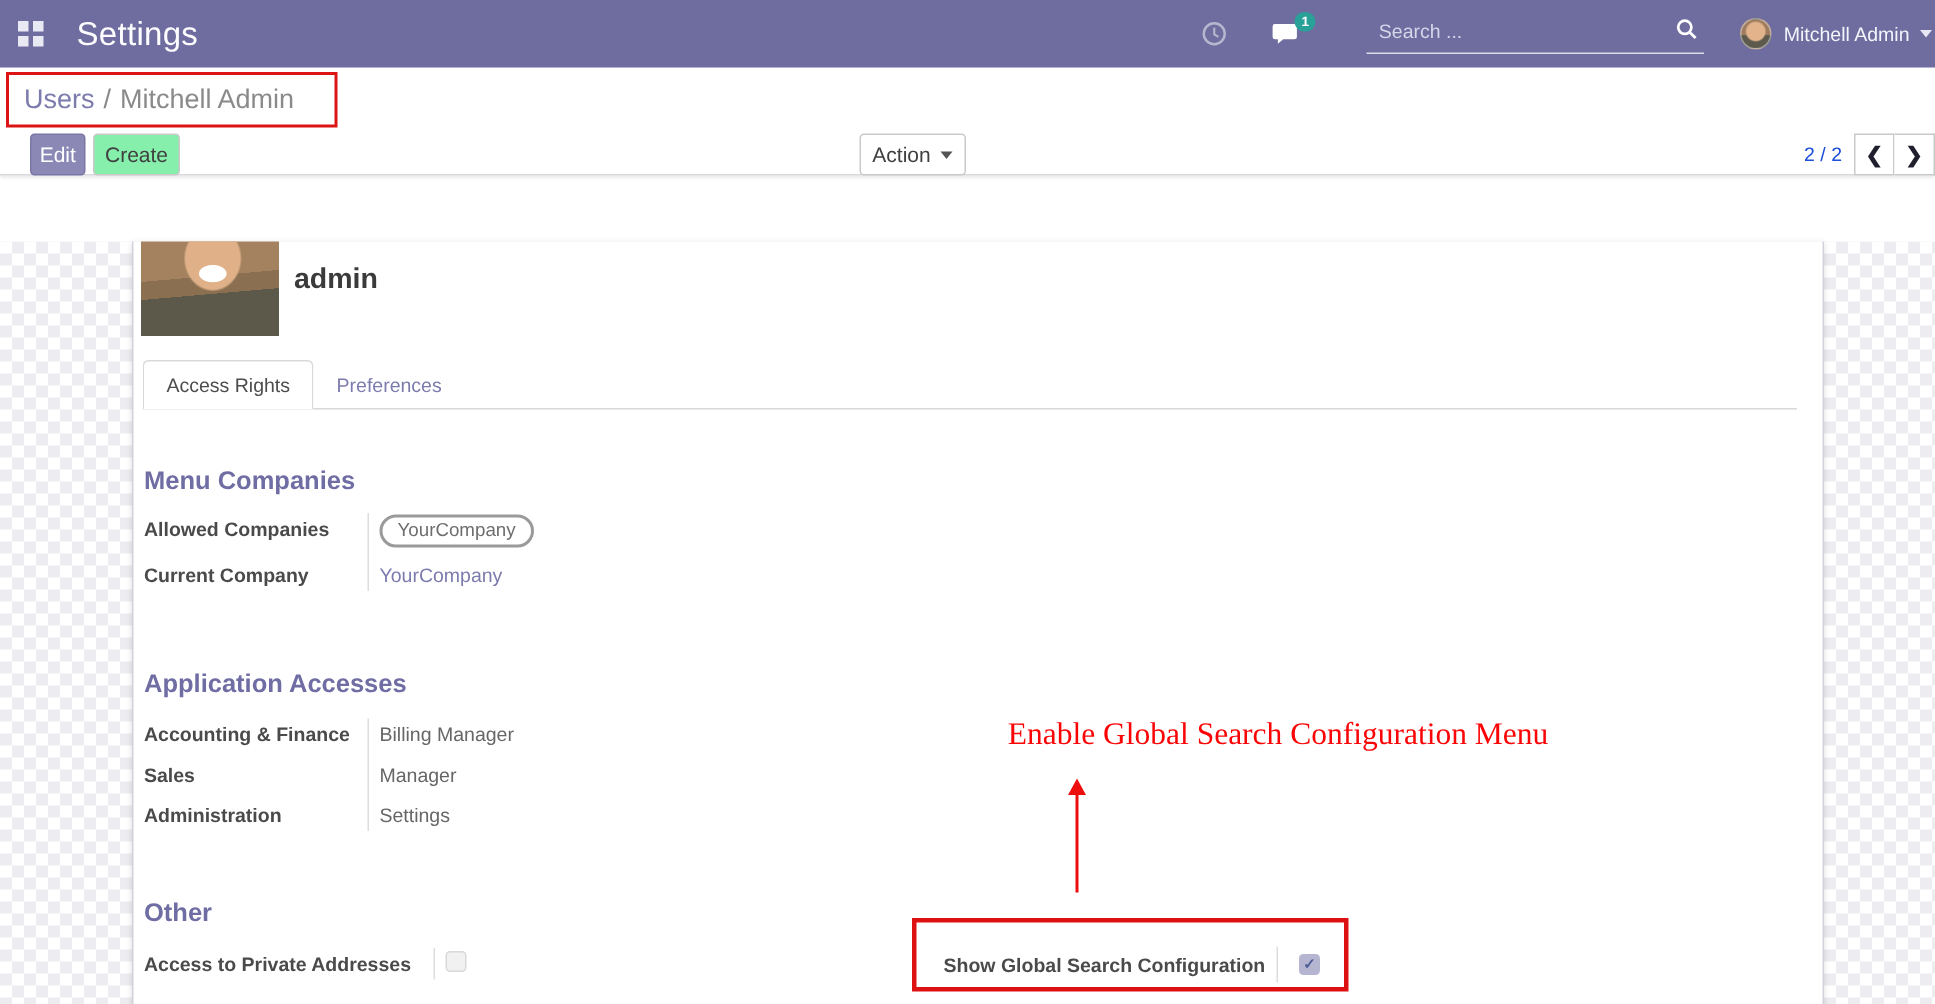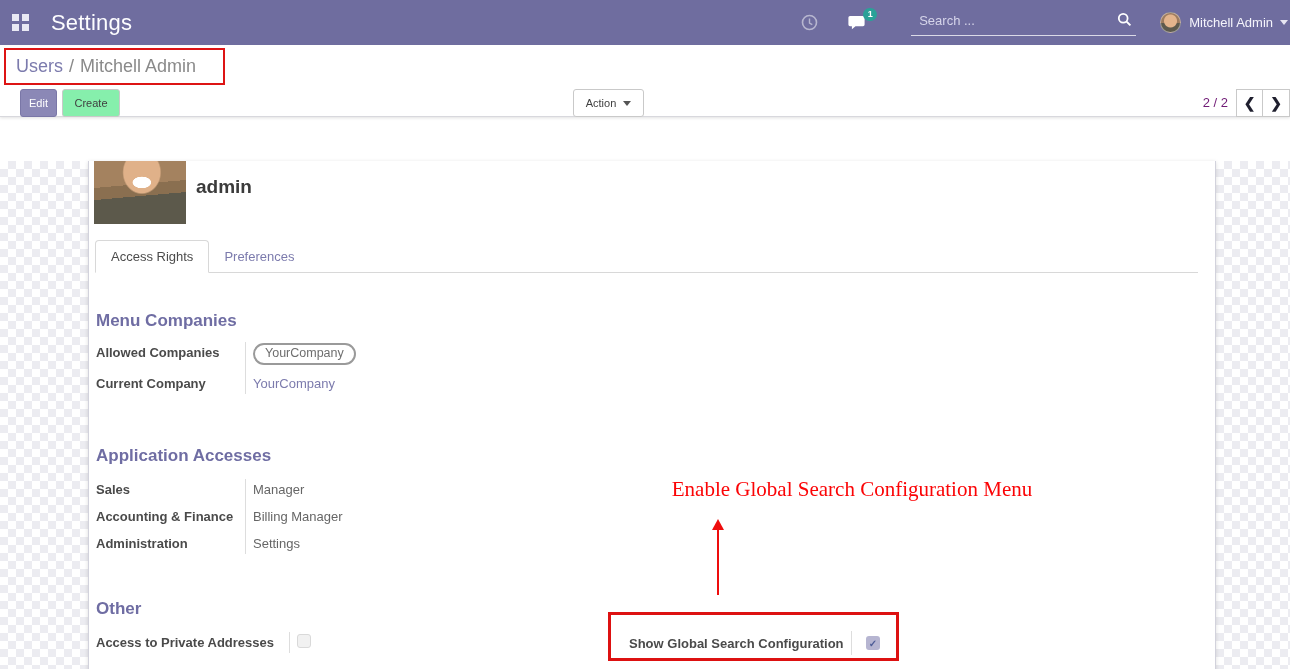--- a/index.html
+++ b/index.html
@@ -40,29 +40,29 @@
 
   
   .control-panel { position:absolute; left:0; top:45px; width:1290px; height:72px;
     background:#fff; border-bottom:1px solid #d8d8dd; box-shadow:0 1px 3px rgba(0,0,0,.12); z-index:20; }
   .breadcrumb-hl { position:absolute; left:4px; top:3px; width:221px; height:37px;
     border:2px solid #dd1414; display:flex; align-items:center; }
   .breadcrumb { padding-left:10px; font-size:18px; white-space:nowrap; }
   .bc-link { color:#7c7bad; cursor:pointer; }
   .bc-sep { color:#888; margin:0 6px; }
   .bc-current { color:#8a8a8a; }
-  .btn { position:absolute; top:44px; height:28px; font-size:11px; border-radius:3px;
+  .btn { position:absolute; top:44px; height:28px; font-size:14px; border-radius:3px;
     display:flex; align-items:center; justify-content:center; cursor:pointer;
     font-family:"Liberation Sans", sans-serif; }
   .btn-edit { left:20px; width:37px; background:#8b88b6; border:1px solid #7a77a7; color:#fff; }
   .btn-create { left:62px; width:58px; background:#86efac; border:1px solid #c9c9c9; color:#404040; }
   .btn-action { left:573px; width:71px; background:#fff; border:1px solid #c9c9c9; color:#404040; gap:7px; }
   .btn-action .caret { width:0;height:0;border-left:4px solid transparent;
     border-right:4px solid transparent;border-top:5px solid #555; }
-  .pager-value { position:absolute; right:62px; top:50px; font-size:13px; color:#701a75; }
+  .pager-value { position:absolute; right:62px; top:50px; font-size:13px; color:#1d4ed8; }
   .pager-btns { position:absolute; right:0; top:44px; height:28px; display:flex; }
   .pager-btn { width:27px; height:28px; background:#fff; border:1px solid #c9c9c9;
     display:flex; align-items:center; justify-content:center; font-size:14px;
     font-weight:bold; color:#1f1f2e; cursor:pointer; }
   .pager-btn + .pager-btn { border-left:none; }
 
   
   .content { position:absolute; left:0; top:117px; width:1290px; height:552px;
     background-color:#fff;
     background-image:conic-gradient(#ececf1 25%, transparent 0 50%, #ececf1 0 75%, transparent 0);
@@ -207,26 +207,26 @@
         <div class="field-value">
           <span class="link-value">YourCompany</span>
         </div>
       </div>
     </div>
 
     <div class="section-title" style="top:285px">Application Accesses</div>
     <div class="group g-aa" style="top:315px; width:560px">
       <div class="vline"></div>
       <div class="field-row">
+        <div class="field-label">Accounting &amp; Finance</div>
+        <div class="field-value">Billing Manager</div>
+      </div>
+      <div class="field-row">
         <div class="field-label">Sales</div>
         <div class="field-value">Manager</div>
-      </div>
-      <div class="field-row">
-        <div class="field-label">Accounting &amp; Finance</div>
-        <div class="field-value">Billing Manager</div>
       </div>
       <div class="field-row">
         <div class="field-label">Administration</div>
         <div class="field-value">Settings</div>
       </div>
     </div>
 
     <div class="section-title" style="top:438px">Other</div>
     <div class="group g-other" style="top:468px; width:280px">
       <div class="vline"></div>

